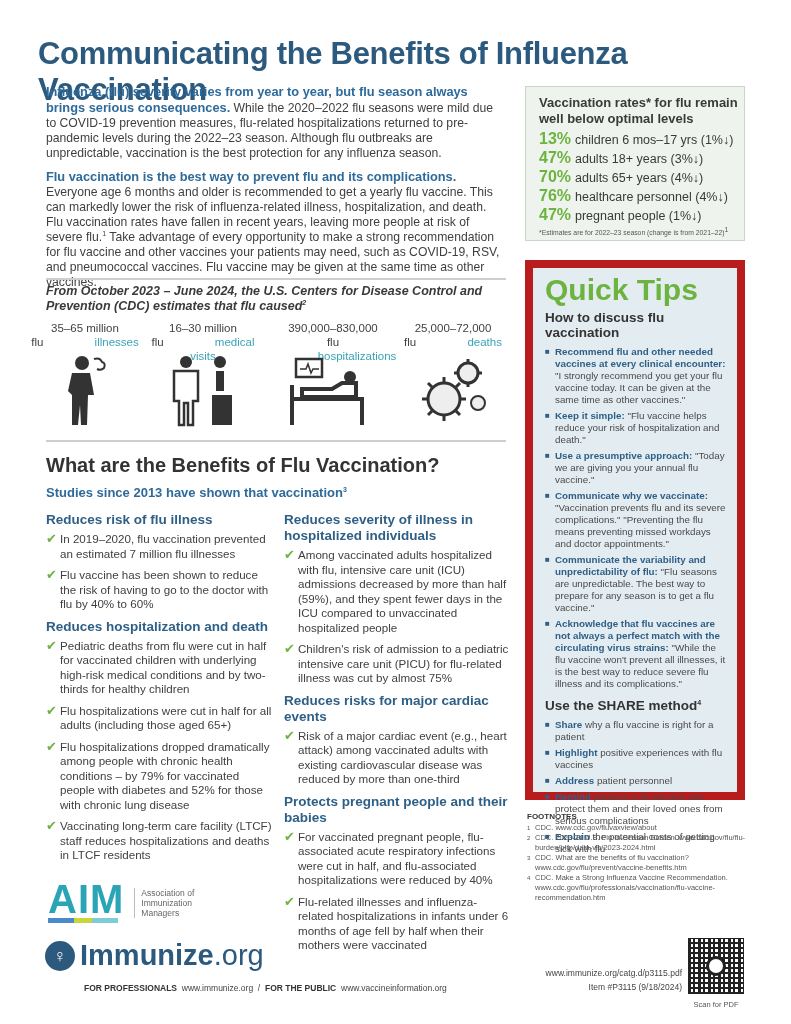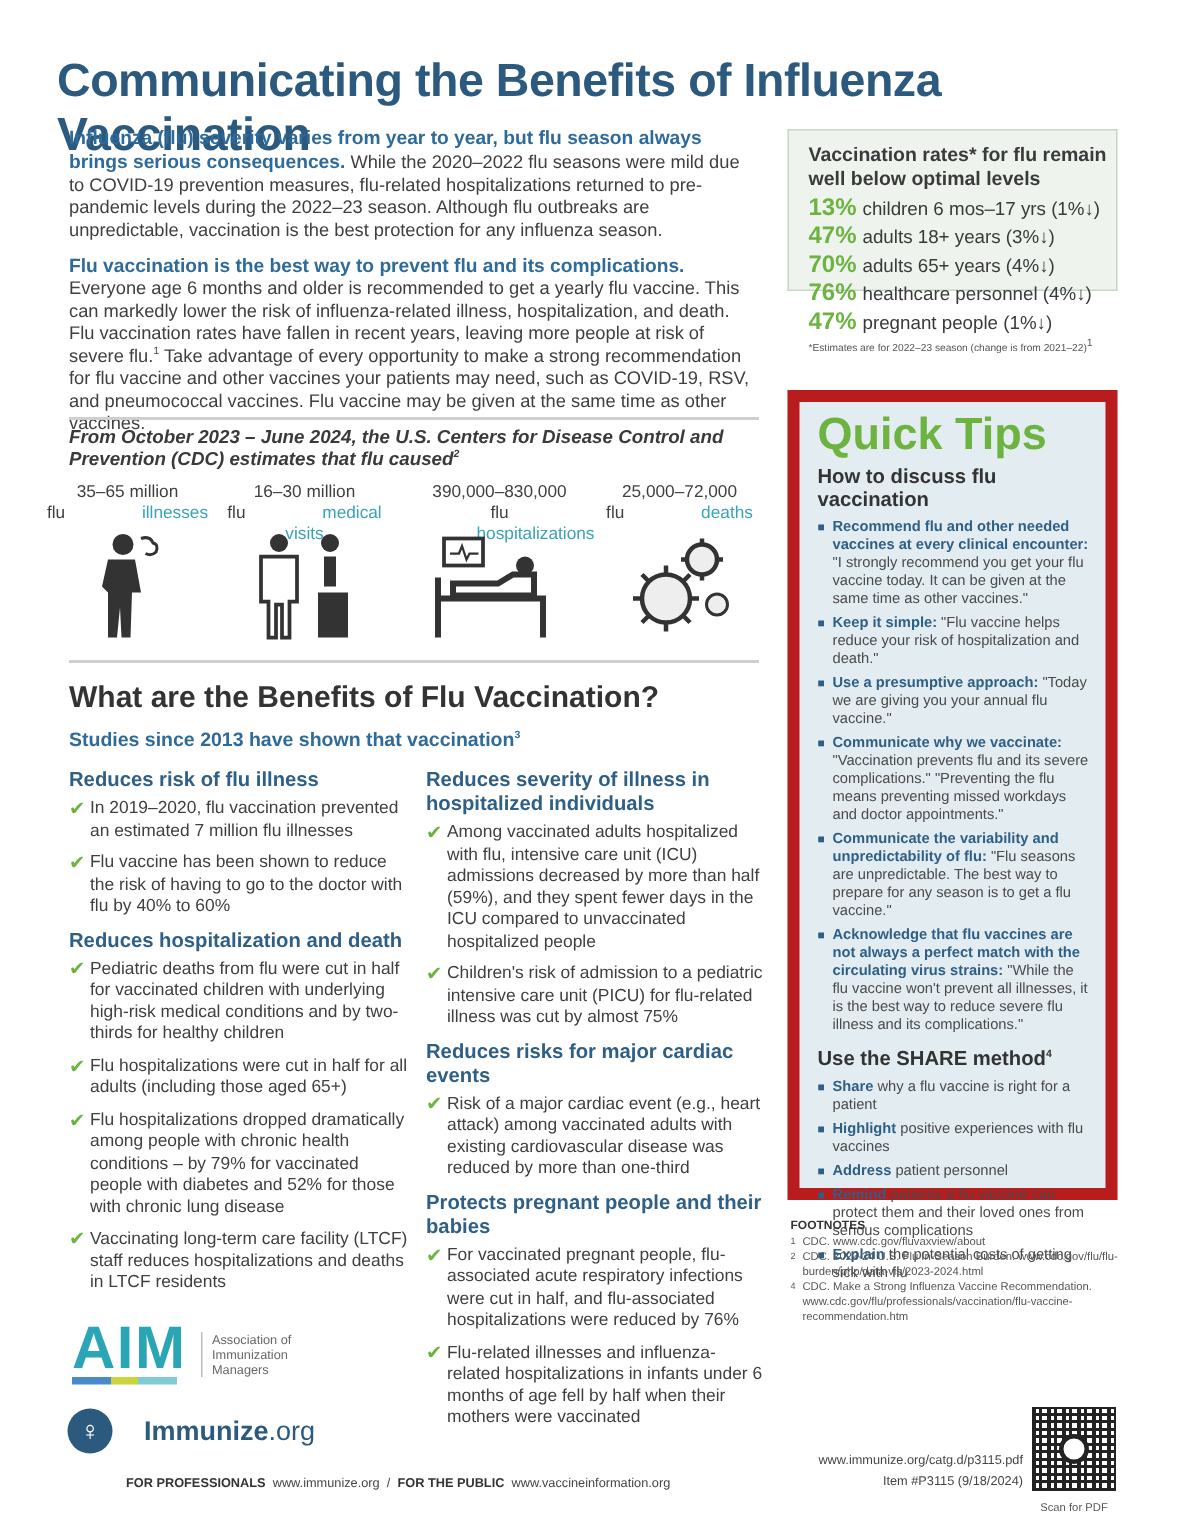--- a/index.html
+++ b/index.html
@@ -4,21 +4,21 @@
 <style>
   * { box-sizing: border-box; margin: 0; padding: 0; }
   html, body { width: 791px; height: 1024px; background: #ffffff; overflow: hidden; }
   body { font-family: "Liberation Sans", "DejaVu Sans", sans-serif; color: #3a3a3a; position: relative; }
   .title { position: absolute; left: 38px; top: 36px; width: 720px; font-size: 31px; font-weight: bold; color: #2c5a7e; letter-spacing: -0.3px; line-height: 36px; }
   .intro { position: absolute; left: 46px; top: 84px; width: 460px; font-size: 12.2px; line-height: 15px; color: #3f3f3f; }
   .intro p { margin-bottom: 8px; }
   .lead { color: #2e6a9a; font-weight: bold; font-size: 12.8px; }
   sup { font-size: 7px; vertical-align: super; line-height: 0; }
 
-  .rates { position: absolute; left: 525px; top: 86px; width: 220px; height: 108px; background: #eef3ee; border: 1px solid #c8d6c8; padding: 8px 0 0 13px; }
+  .rates { position: absolute; left: 525px; top: 86px; width: 220px; height: 155px; background: #eef3ee; border: 1px solid #c8d6c8; padding: 8px 0 0 13px; }
   .rates-title { font-size: 13px; font-weight: bold; color: #3a3a3a; line-height: 16px; margin-bottom: 3px; }
   .rate-row { display: flex; align-items: baseline; height: 19px; }
   .rate-pct { font-size: 16px; font-weight: bold; color: #6cb33f; width: 36px; }
   .rate-lbl { font-size: 12.5px; color: #3a3a3a; }
   .rates-note { font-size: 6.8px; color: #555; margin-top: 4px; }
 
   .divider { position: absolute; height: 2px; background: #cfcfcf; }
 
   .burden-title { position: absolute; left: 46px; top: 284px; width: 460px; font-size: 12.5px; font-weight: bold; font-style: italic; color: #3a3a3a; line-height: 15px; }
   .burden { position: absolute; top: 321px; width: 110px; text-align: center; font-size: 11.5px; line-height: 14px; color: #3f3f3f; }
@@ -43,21 +43,21 @@
   .fn-title { font-weight: bold; color: #333; font-size: 8px; margin-bottom: 1px; }
   .fn { display: flex; }
   .fn .n { width: 8px; flex: none; font-size: 6px; }
 
   .aim { position: absolute; left: 48px; top: 882px; display: flex; align-items: center; }
   .aim-logo { font-size: 40px; font-weight: bold; color: #2aa5b6; line-height: 34px; letter-spacing: 1px; }
   .aim-bar { display: flex; height: 5px; margin-top: 2px; }
   .aim-text { margin-left: 10px; padding-left: 6px; border-left: 1px solid #bbb; font-size: 8.5px; color: #666; line-height: 10px; }
   .immunize { position: absolute; left: 45px; top: 939px; display: flex; align-items: center; }
   .imm-logo { width: 30px; height: 30px; border-radius: 50%; background: #2c5a7e; color: #fff; text-align: center; font-size: 18px; line-height: 30px; font-weight: bold; }
-  .imm-text { font-size: 18px; font-weight: bold; color: #2c5a7e; margin-left: 21px; }
+  .imm-text { font-size: 29px; font-weight: bold; color: #2c5a7e; margin-left: 5px; }
   .imm-text span { font-weight: normal; }
   .bottom-line { position: absolute; left: 84px; top: 983px; font-size: 8.5px; color: #444; }
   .bottom-line b { color: #333; }
   .item-info { position: absolute; left: 500px; top: 966px; width: 182px; text-align: right; font-size: 8.5px; line-height: 14px; color: #444; }
   .qr { position: absolute; left: 688px; top: 938px; width: 56px; height: 56px; background:
       repeating-linear-gradient(90deg, #222 0 3px, #fff 3px 5px, #222 5px 7px, #fff 7px 10px),
       repeating-linear-gradient(0deg, #222 0 2px, #fff 2px 5px); background-blend-mode: darken; }
   .qr-center { position: absolute; left: 18px; top: 18px; width: 20px; height: 20px; border-radius: 50%; background: #fff; border: 3px solid #222; }
   .qr-label { position: absolute; left: 688px; top: 1000px; width: 56px; text-align: center; font-size: 7.5px; color: #555; }
 </style>
@@ -186,21 +186,21 @@
       <span>Children's risk of admission to a pediatric intensive care unit (PICU) for flu-related illness was cut by almost 75%</span>
     </div>
   <div class="h3">Reduces risks for major cardiac events</div>
   <div class="check">
       <span class="ck">✔</span>
       <span>Risk of a major cardiac event (e.g., heart attack) among vaccinated adults with existing cardiovascular disease was reduced by more than one-third</span>
     </div>
   <div class="h3">Protects pregnant people and their babies</div>
   <div class="check">
       <span class="ck">✔</span>
-      <span>For vaccinated pregnant people, flu-associated acute respiratory infections were cut in half, and flu-associated hospitalizations were reduced by 76%</span>
+      <span>For vaccinated pregnant people, flu-associated acute respiratory infections were cut in half, and flu-associated hospitalizations were reduced by 40%</span>
     </div>
   <div class="check">
       <span class="ck">✔</span>
       <span>Flu-related illnesses and influenza-related hospitalizations in infants under 6 months of age fell by half when their mothers were vaccinated</span>
     </div>
 </div>
 
 <div class="tips">
   <div class="tips-title">Quick Tips</div>
   <div class="tips-sub">How to discuss flu vaccination</div>
@@ -253,20 +253,24 @@
 
 <div class="footnotes">
   <div class="fn-title">FOOTNOTES</div>
   <div class="fn">
       <span class="n">1</span>
       <span>CDC. www.cdc.gov/fluvaxview/about</span>
     </div>
   <div class="fn">
       <span class="n">2</span>
       <span>CDC. 2023-24 U.S. Flu In-Season Burden. www.cdc.gov/flu/flu-burden/php/data-vis/2023-2024.html</span>
+    </div>
+  <div class="fn">
+      <span class="n">3</span>
+      <span>CDC. What are the benefits of flu vaccination? www.cdc.gov/flu/prevent/vaccine-benefits.htm</span>
     </div>
   <div class="fn">
       <span class="n">4</span>
       <span>CDC. Make a Strong Influenza Vaccine Recommendation. www.cdc.gov/flu/professionals/vaccination/flu-vaccine-recommendation.htm</span>
     </div>
 </div>
 
 <div class="aim">
   <div>
     <div class="aim-logo">AIM</div>

